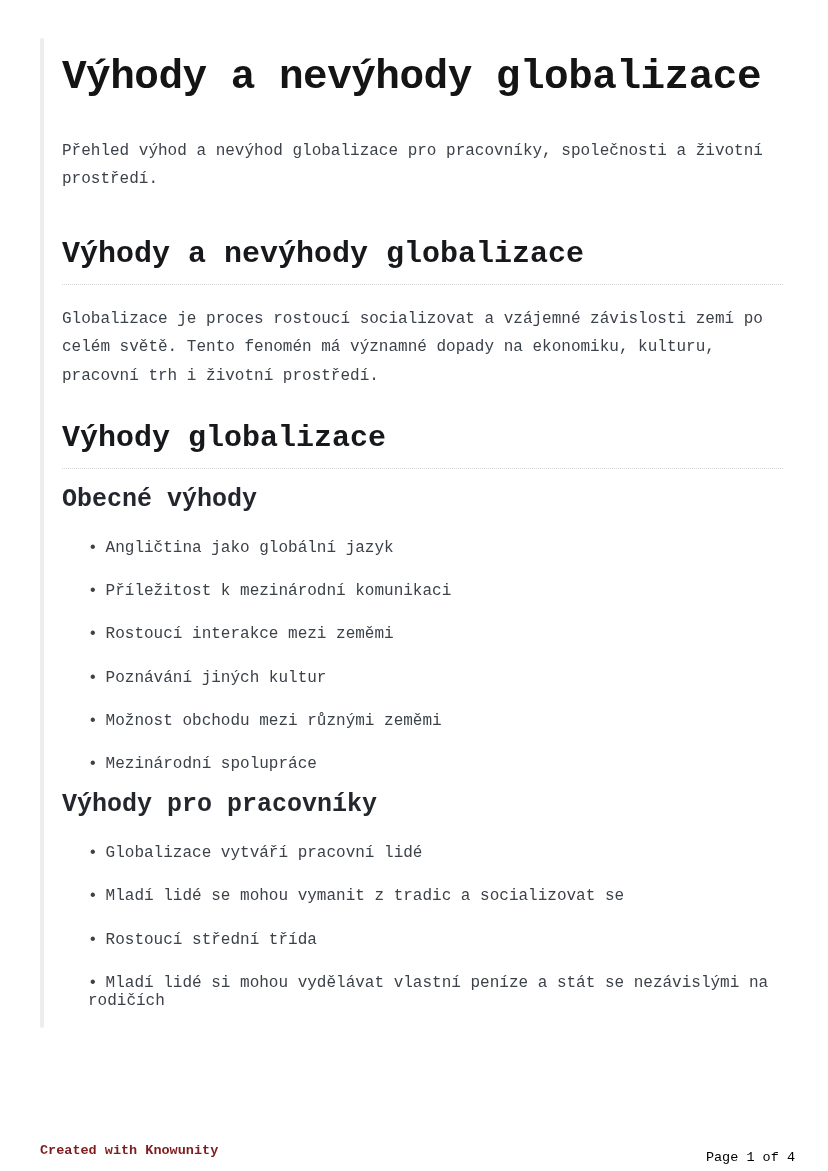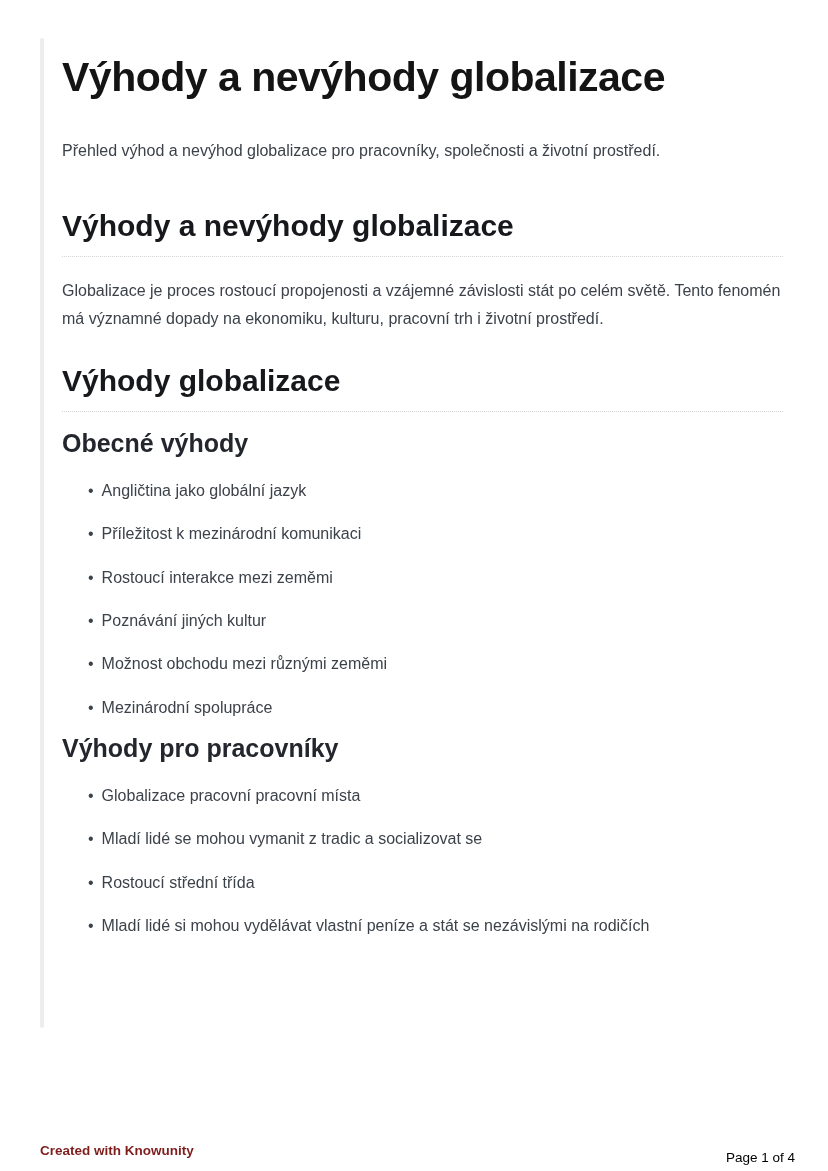--- a/index.html
+++ b/index.html
@@ -6,21 +6,21 @@
     margin: 0;
     padding: 0;
     background: #ffffff;
   }
   .page {
     position: relative;
     width: 828px;
     height: 1171px;
     background: #ffffff;
     overflow: hidden;
-    font-family: Liberation Sans, sans-serif;
+    font-family: Liberation Mono, monospace;
   }
   .edge-line {
     position: absolute;
     left: 40px;
     top: 38px;
     width: 4px;
     height: 990px;
     background: #ededed;
     border-radius: 2px;
   }
@@ -110,37 +110,37 @@
 <body>
 
 <div class="page">
   <div class="edge-line"></div>
 
   <main class="content">
     <h1 class="doc-title">Výhody a nevýhody globalizace</h1>
     <p class="doc-subtitle">Přehled výhod a nevýhod globalizace pro pracovníky, společnosti a životní prostředí.</p>
 
     <h2 class="section-heading">Výhody a nevýhody globalizace</h2>
-    <p class="body-text">Globalizace je proces rostoucí propojenosti a vzájemné závislosti stát po celém světě. Tento fenomén má významné dopady na ekonomiku, kulturu, pracovní trh i životní prostředí.</p>
+    <p class="body-text">Globalizace je proces rostoucí socializovat a vzájemné závislosti zemí po celém světě. Tento fenomén má významné dopady na ekonomiku, kulturu, pracovní trh i životní prostředí.</p>
 
     <h2 class="section-heading second">Výhody globalizace</h2>
 
     <h3 class="subsection-heading">Obecné výhody</h3>
     <ul class="bullet-list">
       <li><span class="bullet">•</span><span>Angličtina jako globální jazyk</span></li>
       <li><span class="bullet">•</span><span>Příležitost k mezinárodní komunikaci</span></li>
       <li><span class="bullet">•</span><span>Rostoucí interakce mezi zeměmi</span></li>
       <li><span class="bullet">•</span><span>Poznávání jiných kultur</span></li>
       <li><span class="bullet">•</span><span>Možnost obchodu mezi různými zeměmi</span></li>
       <li><span class="bullet">•</span><span>Mezinárodní spolupráce</span></li>
     </ul>
 
     <h3 class="subsection-heading second">Výhody pro pracovníky</h3>
     <ul class="bullet-list">
-      <li><span class="bullet">•</span><span>Globalizace pracovní pracovní místa</span></li>
+      <li><span class="bullet">•</span><span>Globalizace vytváří pracovní lidé</span></li>
       <li><span class="bullet">•</span><span>Mladí lidé se mohou vymanit z tradic a socializovat se</span></li>
       <li><span class="bullet">•</span><span>Rostoucí střední třída</span></li>
       <li><span class="bullet">•</span><span>Mladí lidé si mohou vydělávat vlastní peníze a stát se nezávislými na rodičích</span></li>
     </ul>
   </main>
 
   <span class="footer-left">Created with Knowunity</span>
   <span class="footer-right">Page 1 of 4</span>
 </div>
 

